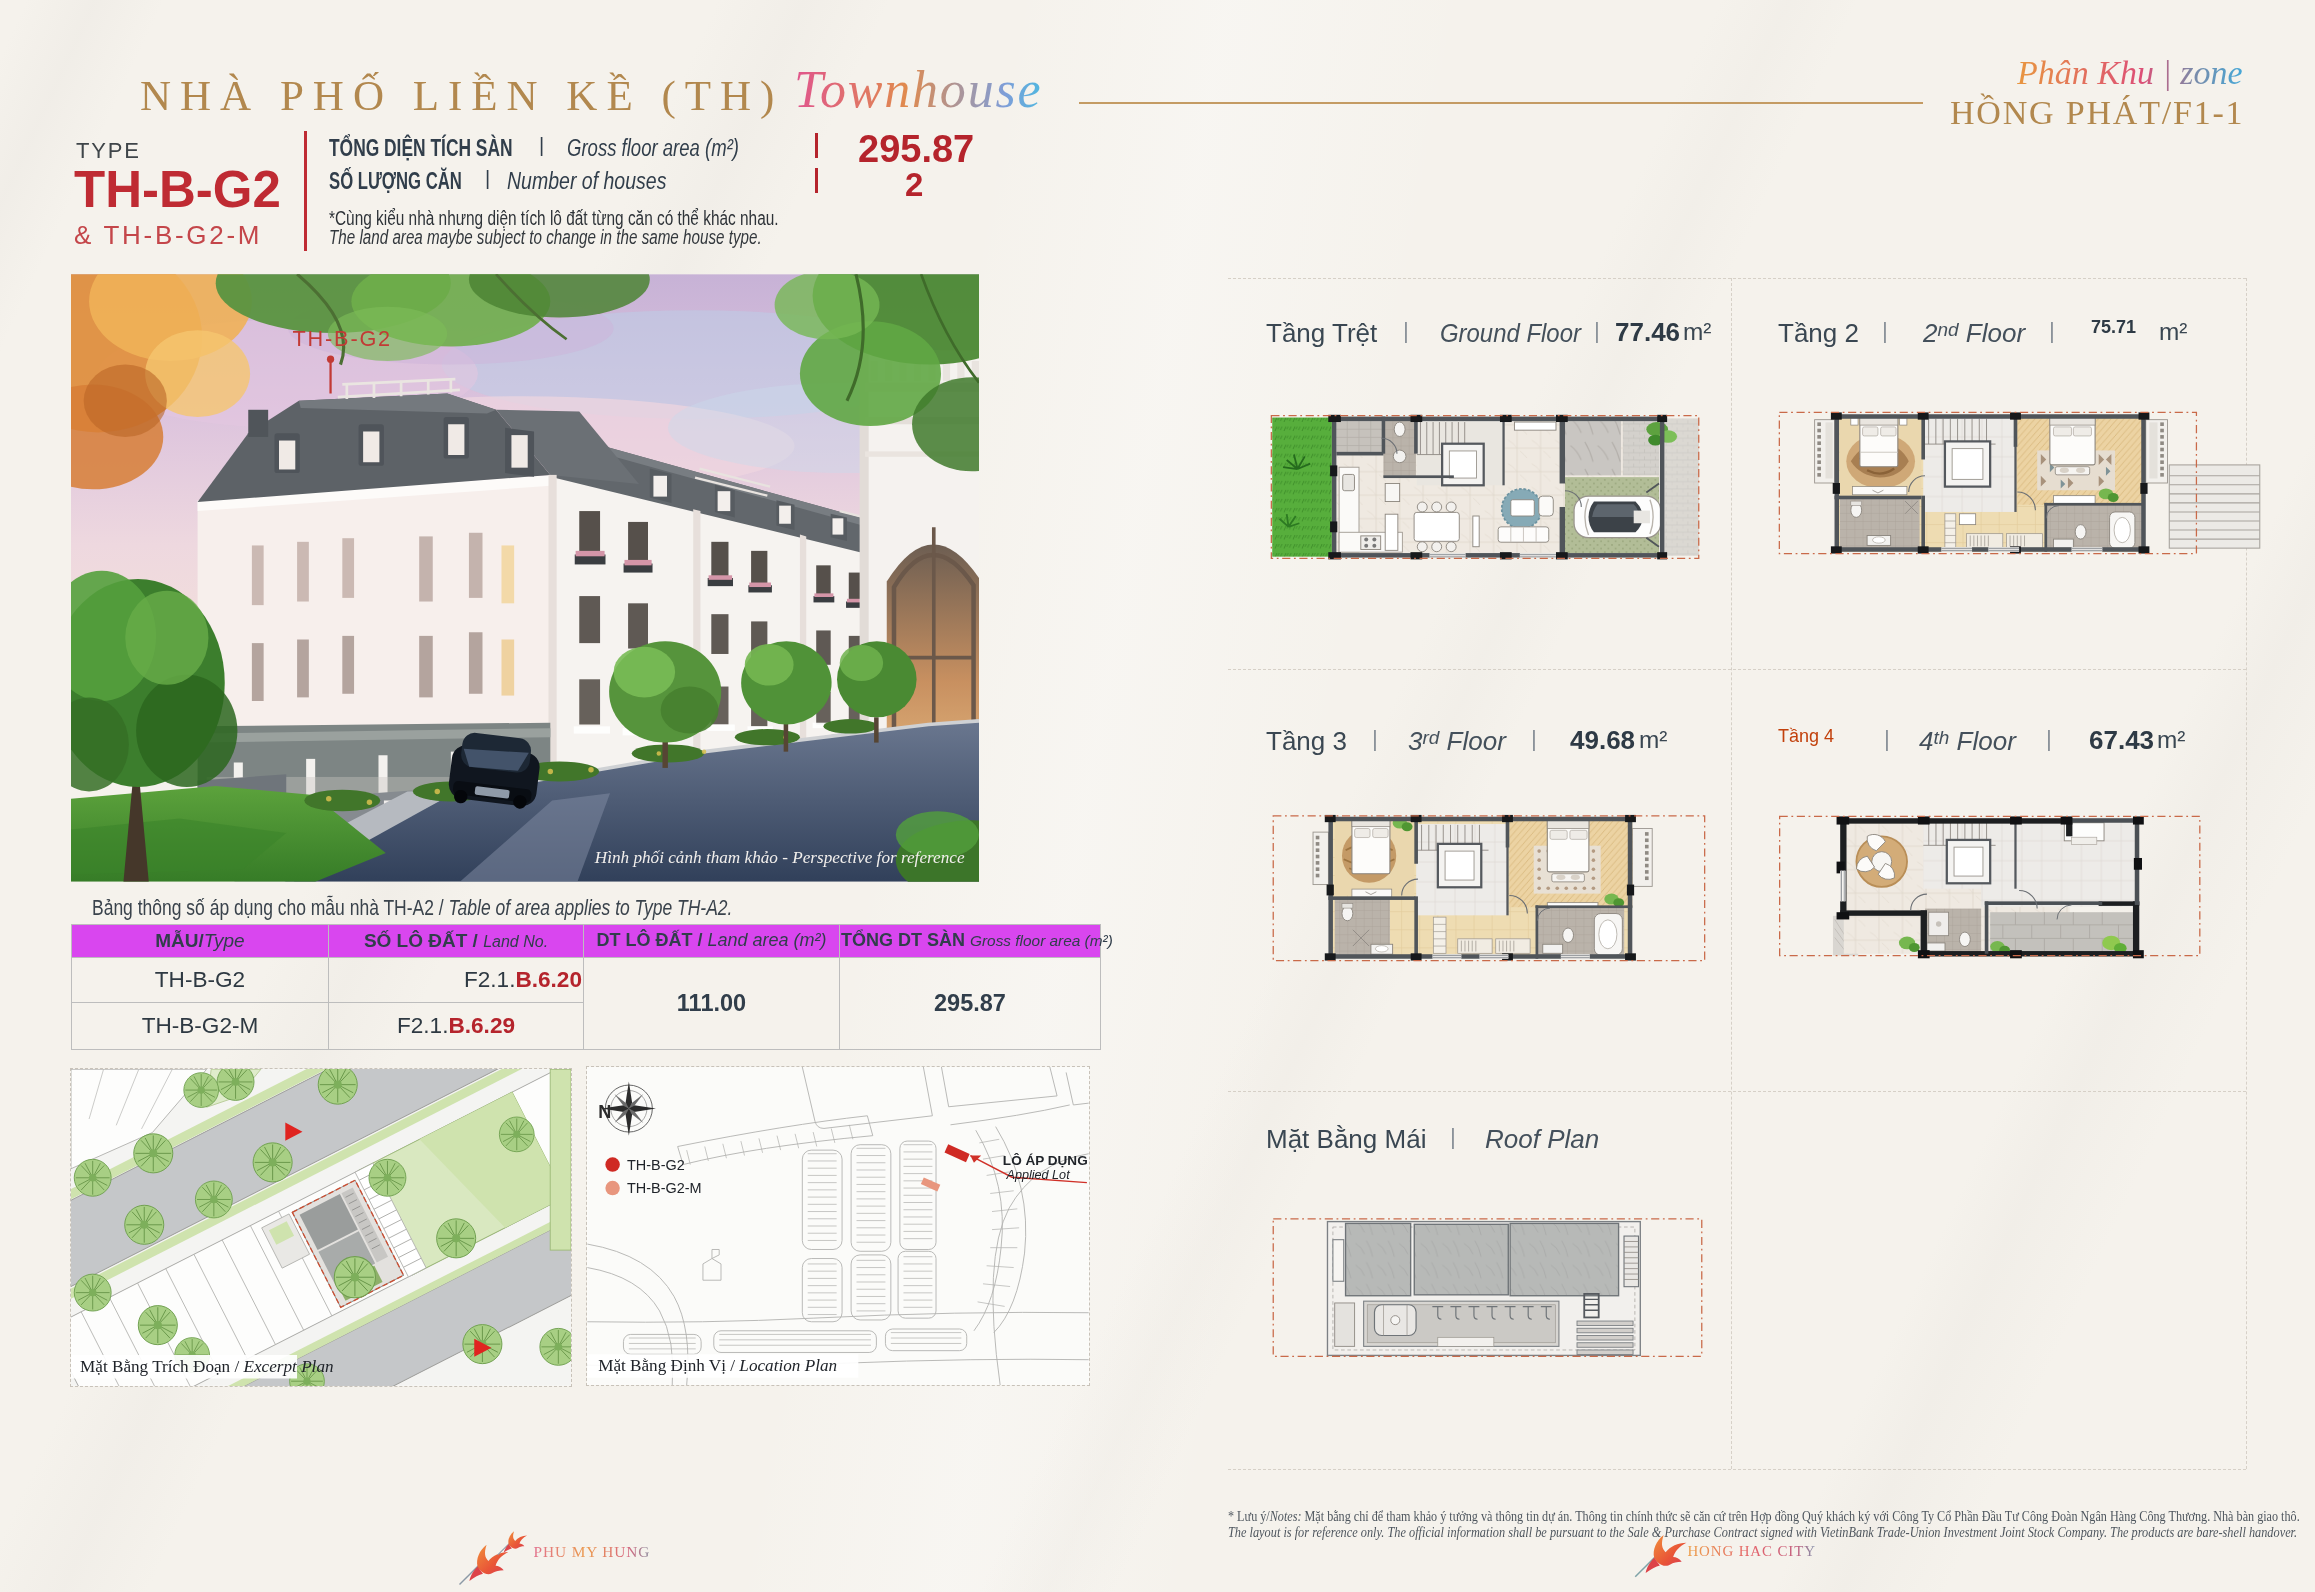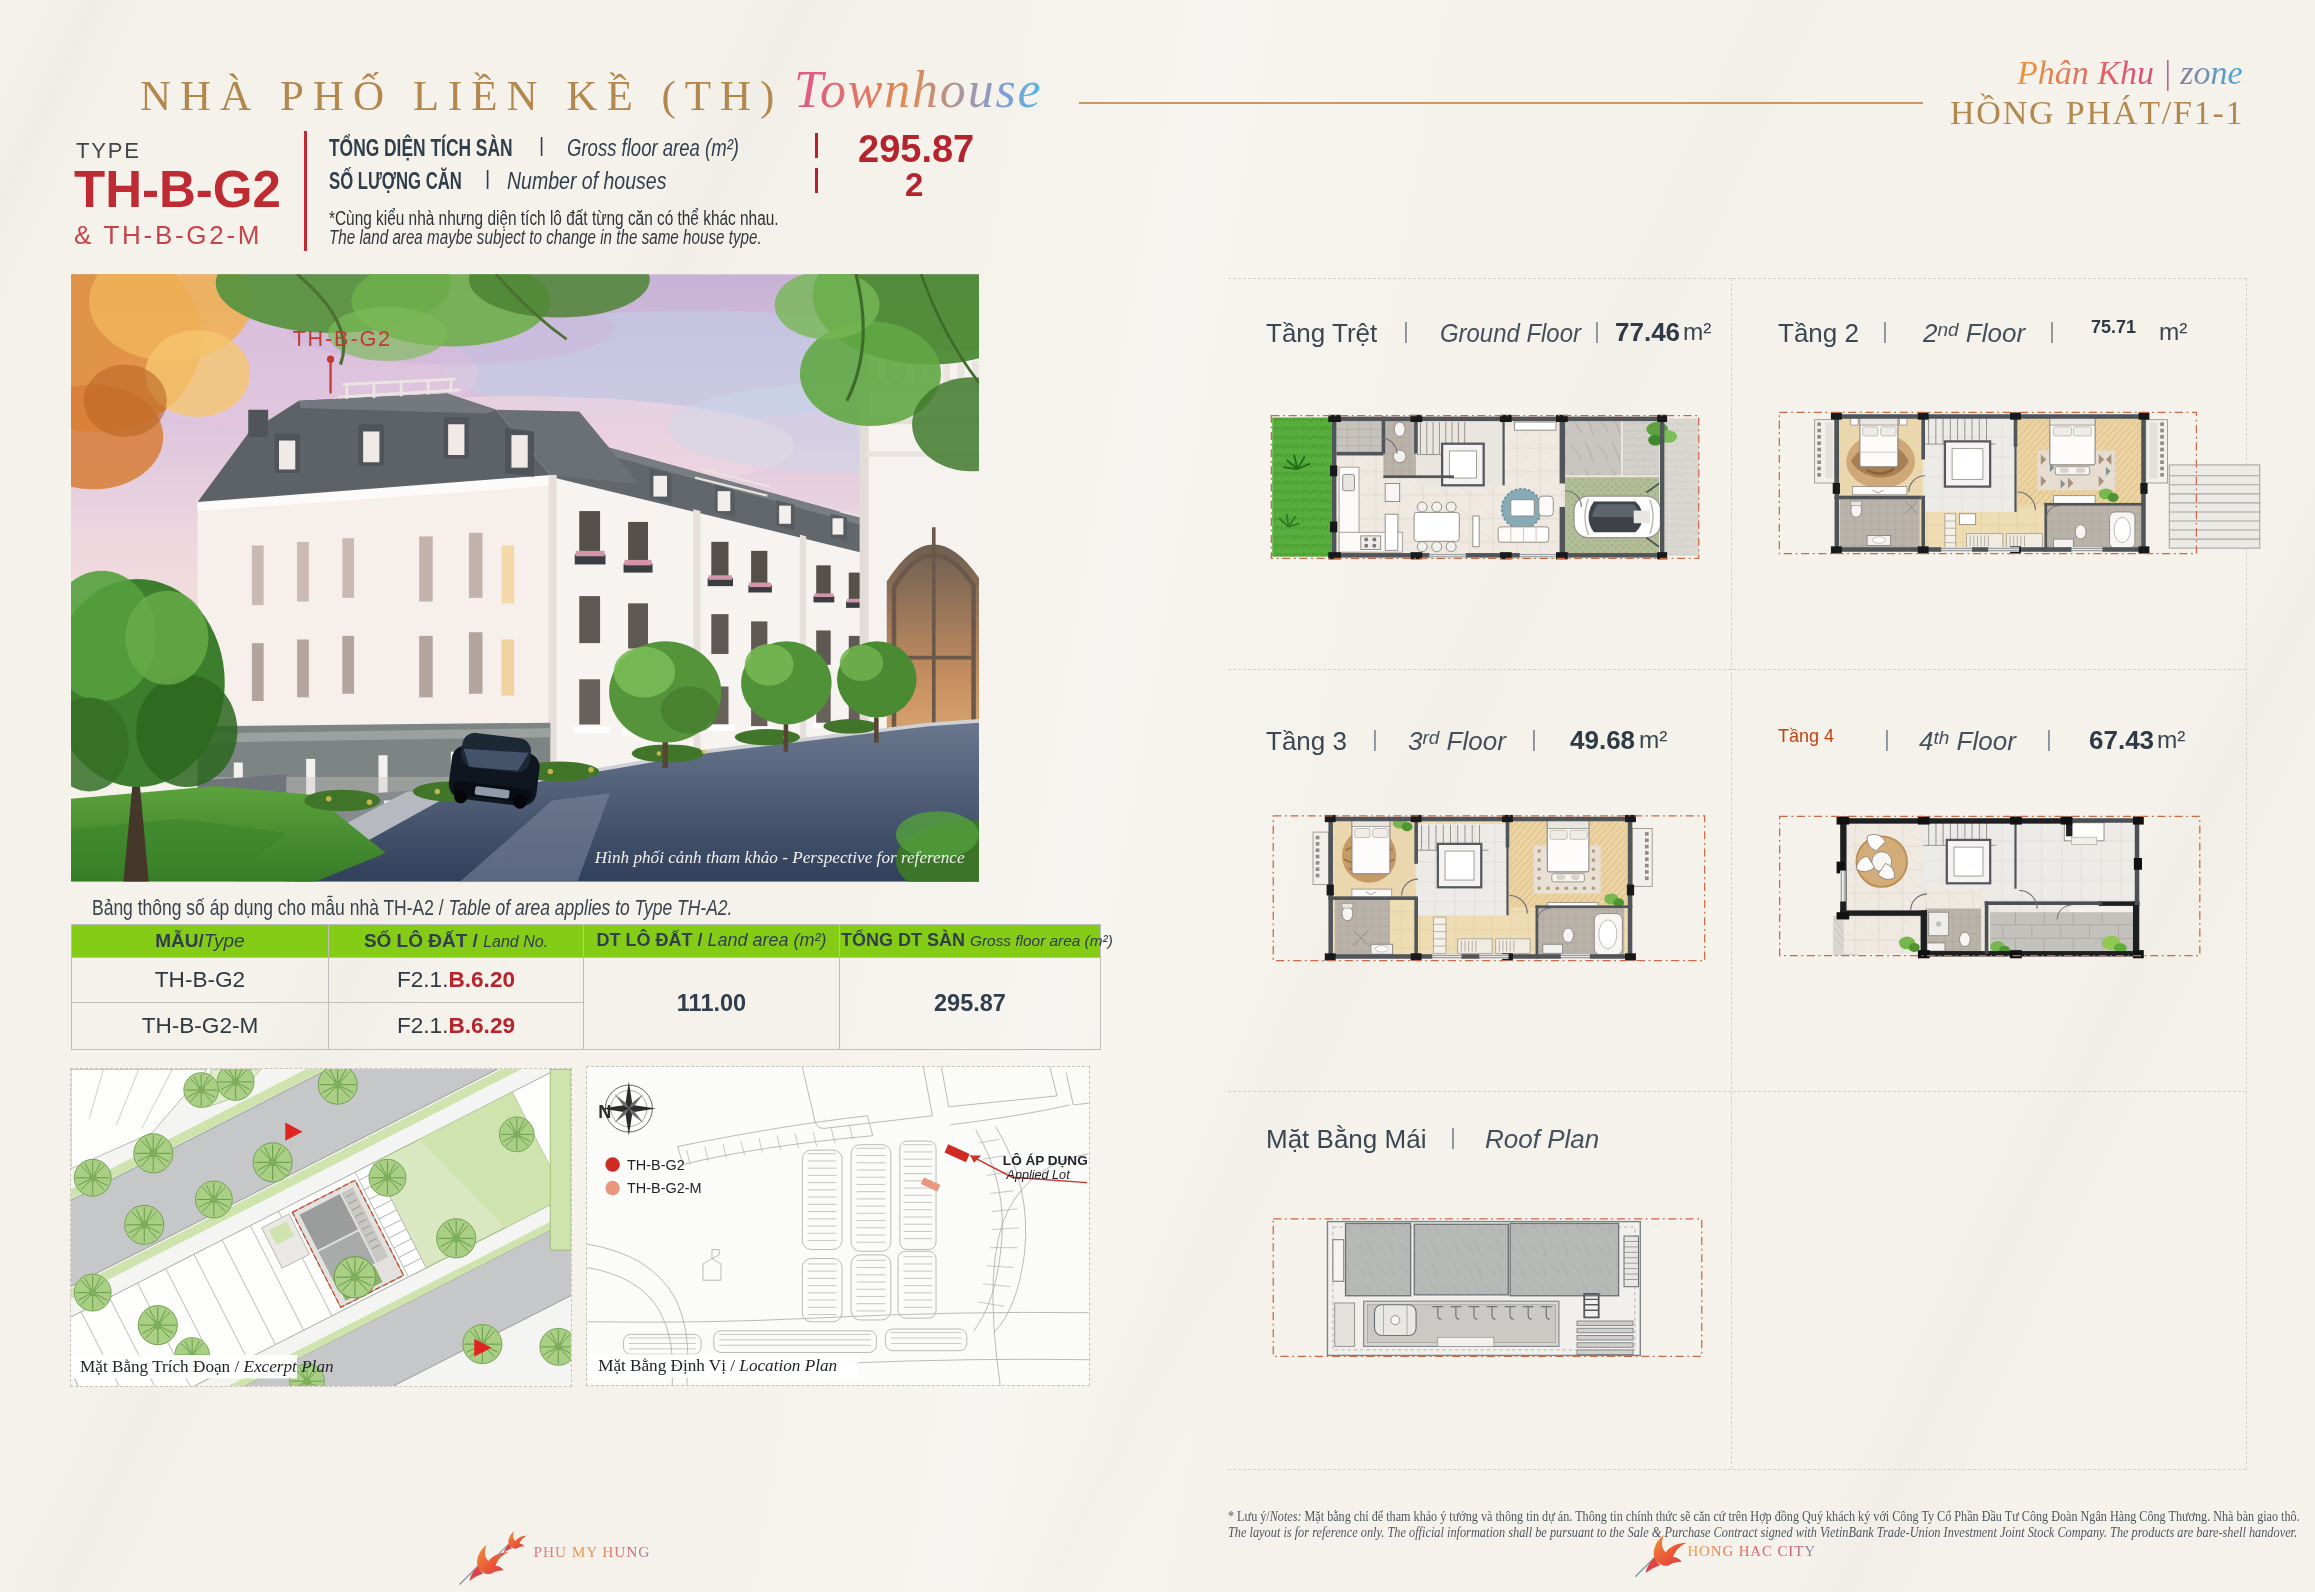--- a/index.html
+++ b/index.html
@@ -454,33 +454,33 @@
 
 <text x="988" y="651" text-anchor="end" font-family="Liberation Serif, serif" font-style="italic" font-size="19" fill="#f2efec">Hình phối cảnh tham khảo - Perspective for reference</text>
 </g>
 </svg>
 </div>
 
 <div class="abs" style="left:92px;top:895px;font-size:22px;color:#3a434c;transform:scaleX(0.795);transform-origin:0 0;">Bảng thông số áp dụng cho mẫu nhà TH-A2 / <span class="it">Table of area applies to Type TH-A2.</span></div>
 
 <table class="abs" style="left:71px;top:924px;width:1018px;height:126px;border-collapse:collapse;table-layout:fixed;">
   <tbody>
-      <tr style="background:#84cc16;height:30px;white-space:nowrap;">
+      <tr style="background:#d946ef;height:30px;white-space:nowrap;">
     <td style="border:0.9px solid #bdbdbd;width:254px;text-align:center;">
       <span class="b navy" style="font-size:19px;">MẪU/</span><span class="it navy" style="font-size:19px;">Type</span></td>
     <td style="border:0.9px solid #bdbdbd;width:252px;text-align:center;">
       <span class="b navy" style="font-size:19px;">SỐ LÔ ĐẤT / </span><span class="it navy" style="font-size:16px;">Land No.</span></td>
     <td style="border:0.9px solid #bdbdbd;width:253px;text-align:center;">
       <span class="b navy" style="font-size:18px;">DT LÔ ĐẤT / </span><span class="it navy" style="font-size:18px;">Land area (m²)</span></td>
     <td style="border:0.9px solid #bdbdbd;width:258px;text-align:center;">
       <span class="b navy" style="font-size:18px;text-align:right;">TỔNG DT SÀN </span><span class="it navy" style="font-size:15.4px;">Gross floor area (m²)</span></td>
   </tr>
   <tr style="height:42px;">
     <td style="border:0.9px solid #bdbdbd;text-align:center;font-size:22.6px;color:#2e3942;">TH-B-G2</td>
-    <td style="border:0.9px solid #bdbdbd;text-align:center;font-size:22.6px;color:#2e3942;">F2.1.<span class="b" style="color:#b5242c;">B.6.20</span></td>
+    <td style="border:0.9px solid #bdbdbd;text-align:right;font-size:22.6px;color:#2e3942;">F2.1.<span class="b" style="color:#b5242c;">B.6.20</span></td>
     <td rowspan="2" style="border:0.9px solid #bdbdbd;text-align:center;font-size:23.5px;" class="b navy">111.00</td>
     <td rowspan="2" style="border:0.9px solid #bdbdbd;text-align:center;font-size:23.5px;" class="b navy">295.87</td>
   </tr>
   <tr style="height:43px;">
     <td style="border:0.9px solid #bdbdbd;text-align:center;font-size:22.6px;color:#2e3942;">TH-B-G2-M</td>
     <td style="border:0.9px solid #bdbdbd;text-align:center;font-size:22.6px;color:#2e3942;">F2.1.<span class="b" style="color:#b5242c;">B.6.29</span></td>
   </tr>
 </tbody>
   </table>
 

